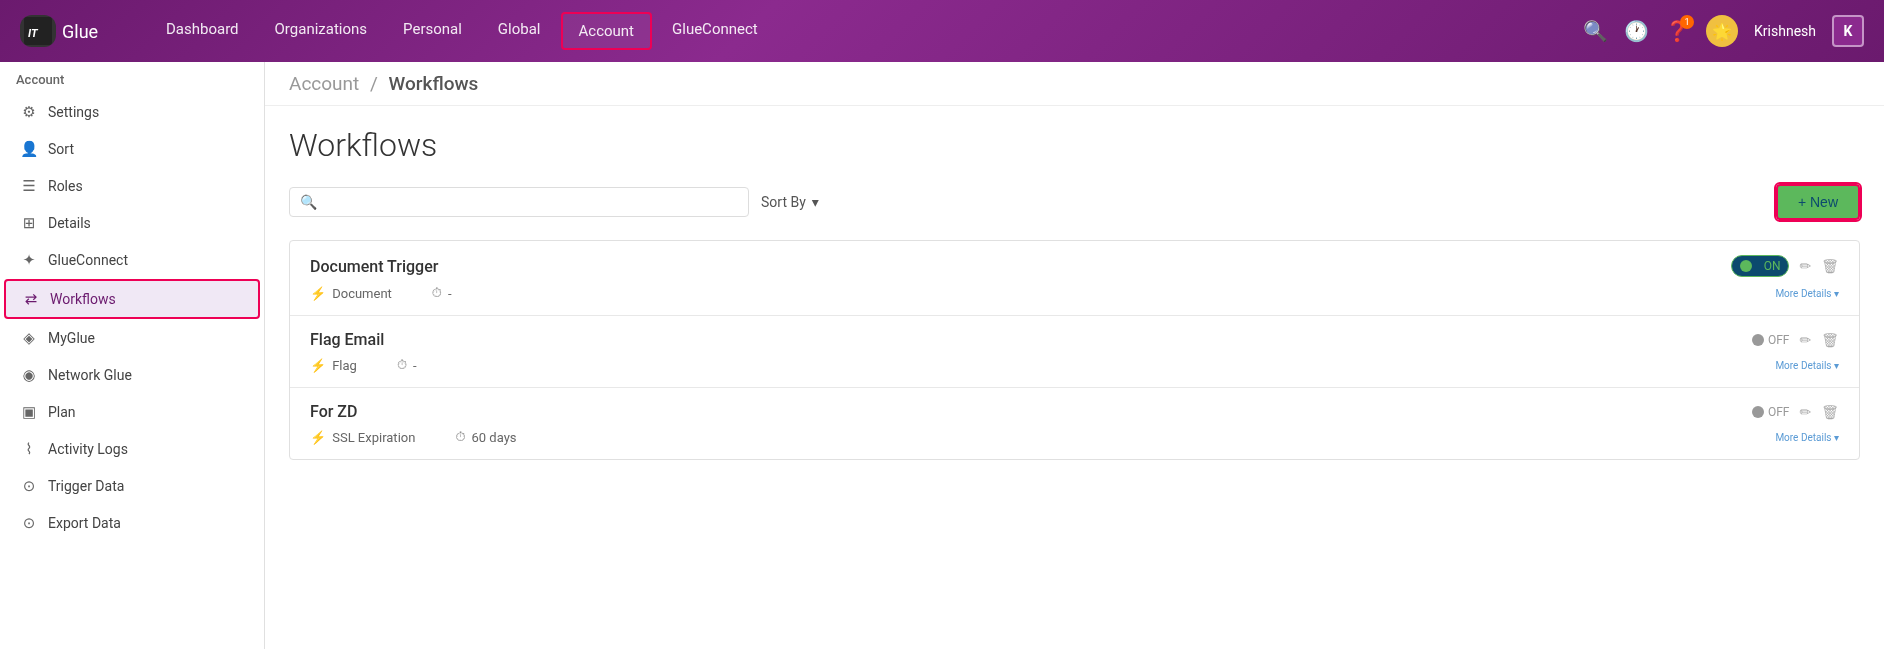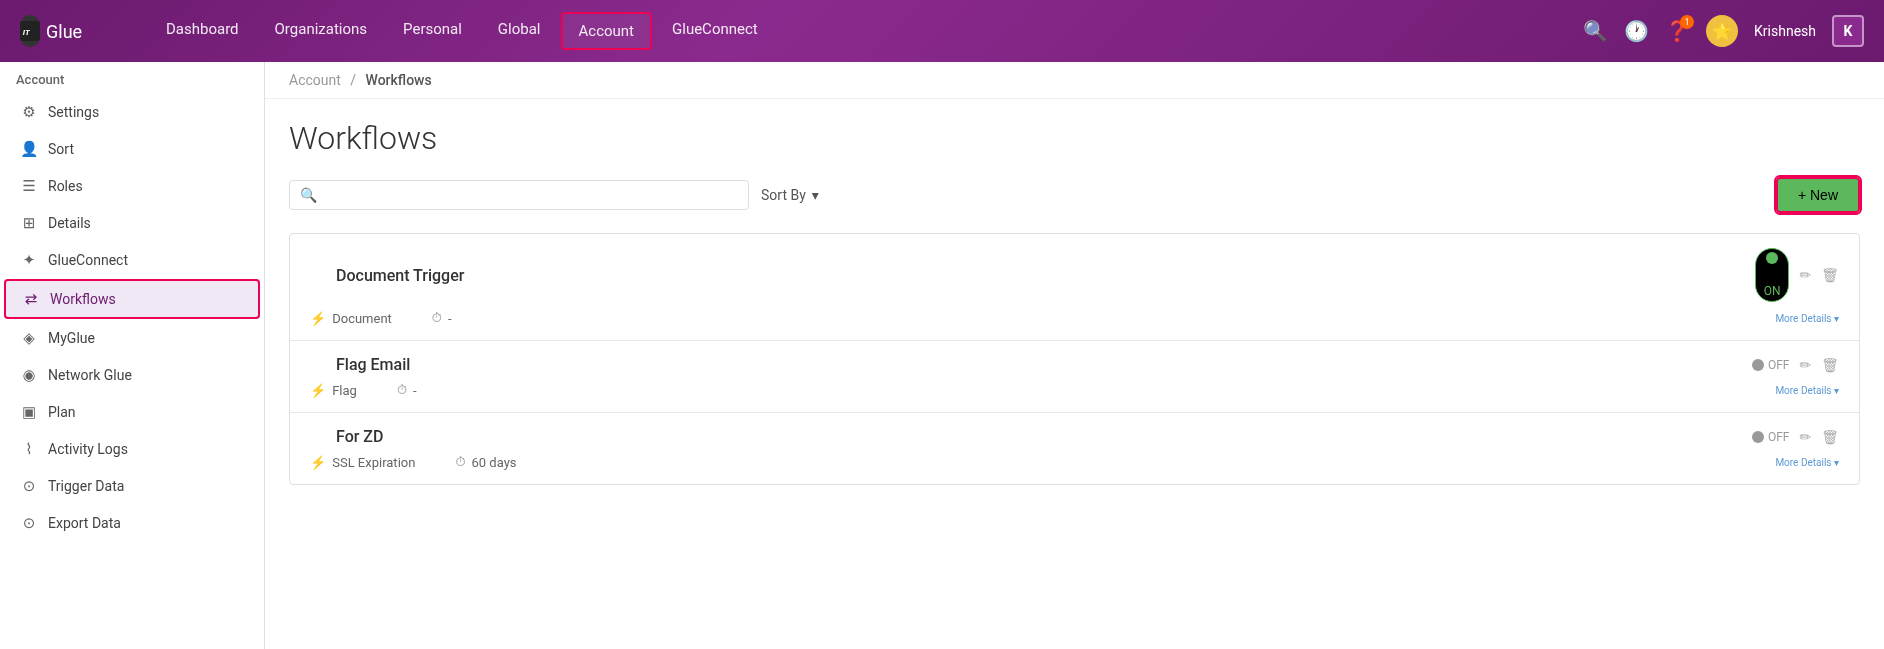--- a/index.html
+++ b/index.html
@@ -17,21 +17,21 @@
     .logo {
       display: flex;
       align-items: center;
       gap: 6px;
       color: white;
       font-weight: bold;
       font-size: 20px;
       min-width: 100px;
     }
     .logo-icon {
-      width: 20px;
+      width: 36px;
       height: 32px;
       background: #333;
       border-radius: 12px;
       display: flex;
       align-items: center;
       justify-content: center;
       color: white;
       font-size: 12px;
       font-weight: bold;
       font-style: italic;
@@ -150,21 +150,21 @@
     
     .main {
       flex: 1;
       background: white;
       overflow-y: auto;
     }
 
     
     .breadcrumb {
       padding: 10px 24px;
-      font-size: 14px;
+      font-size: 19px;
       color: #999;
       border-bottom: 1px solid #eee;
       background: white;
     }
     .breadcrumb a { color: #999; text-decoration: none; }
     .breadcrumb .sep { margin: 0 6px; }
     .breadcrumb .current { color: #555; font-weight: 500; }
 
     
     .content {
@@ -206,21 +206,21 @@
       display: flex;
       align-items: center;
       gap: 6px;
       font-size: 14px;
       color: #555;
       cursor: pointer;
     }
     .new-btn {
       margin-left: auto;
       background: #5cb85c;
-      color: #000000;
+      color: #0c4a6e;
       border: 2px solid #e05;
       border-radius: 4px;
       padding: 8px 20px;
       font-size: 14px;
       cursor: pointer;
       display: flex;
       align-items: center;
       gap: 6px;
       outline: 2px solid #e05;
     }
@@ -230,44 +230,42 @@
     .workflow-item {
       border-bottom: 1px solid #e8e8e8;
       padding: 14px 20px;
     }
     .workflow-item:last-child { border-bottom: none; }
     .workflow-header {
       display: flex;
       align-items: center;
       justify-content: space-between;
       margin-bottom: 8px;
-      margin-left: 26px;
     }
     .workflow-name {
       font-size: 16px;
       color: #333;
       font-weight: 500;
     }
     .workflow-controls {
       display: flex;
       align-items: center;
       gap: 10px;
     }
     .toggle-on {
-      background: #000000;
+      background: #0c4a6e;
       border: 1px solid #5cb85c;
       border-radius: 20px;
       padding: 3px 8px;
       font-size: 12px;
       color: #5cb85c;
       display: flex;
       align-items: center;
-      gap: 20px;
-      cursor: pointer;
-      flex-direction: column;
+      gap: 12px;
+      cursor: pointer;
     }
     .toggle-dot-on {
       width: 12px; height: 12px;
       background: #5cb85c;
       border-radius: 50%;
     }
     .toggle-off {
       display: flex;
       align-items: center;
       gap: 4px;

